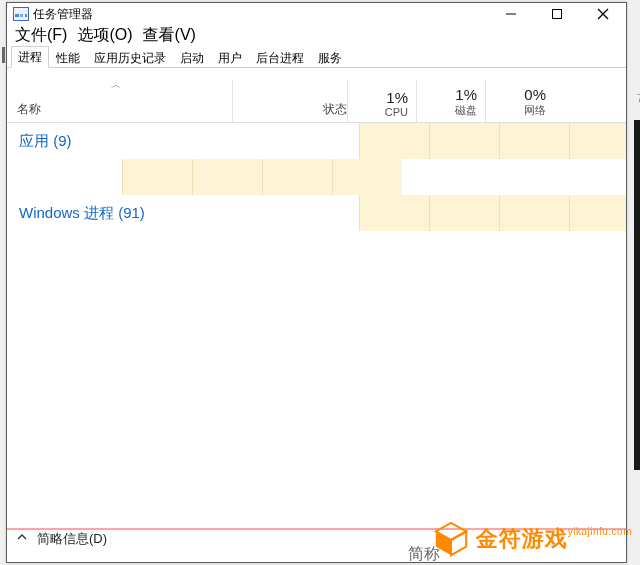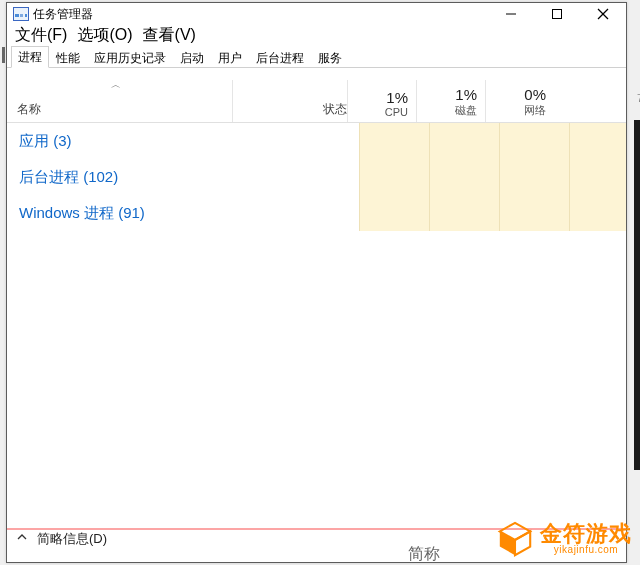--- a/index.html
+++ b/index.html
@@ -228,23 +228,21 @@
     align-items: center;
     gap: 6px;
     pointer-events: none;
   }
   .wm-cube {
     width: 38px;
     height: 38px;
   }
   .wm-text {
     display: flex;
-    flex-direction: column;
     line-height: 1.05;
-    text-align: center;
   }
   .wm-text .cn {
     font-size: 22px;
     font-weight: 800;
     color: #ff8a00;
     letter-spacing: 1px;
   }
   .wm-text .en {
     font-size: 10px;
     color: #ff8a00;
@@ -328,29 +326,28 @@
         <span class="lbl">磁盘</span>
       </div>
       <div class="col metric-col-head">
         <span class="pct">0%</span>
         <span class="lbl">网络</span>
       </div>
     </div>
 
     <div class="body">
       <div class="body-row">
-        <div class="name-cell">应用 (3)</div>
+        <div class="name-cell">应用 (9)</div>
         <div class="status-cell"></div>
         <div class="metric-cell"></div>
         <div class="metric-cell"></div>
         <div class="metric-cell"></div>
         <div class="metric-cell"></div>
       </div>
       <div class="body-row">
-        <div class="name-cell">后台进程 (102)</div>
         <div class="status-cell"></div>
         <div class="metric-cell"></div>
         <div class="metric-cell"></div>
         <div class="metric-cell"></div>
         <div class="metric-cell"></div>
       </div>
       <div class="body-row">
         <div class="name-cell">Windows 进程 (91)</div>
         <div class="status-cell"></div>
         <div class="metric-cell"></div>

